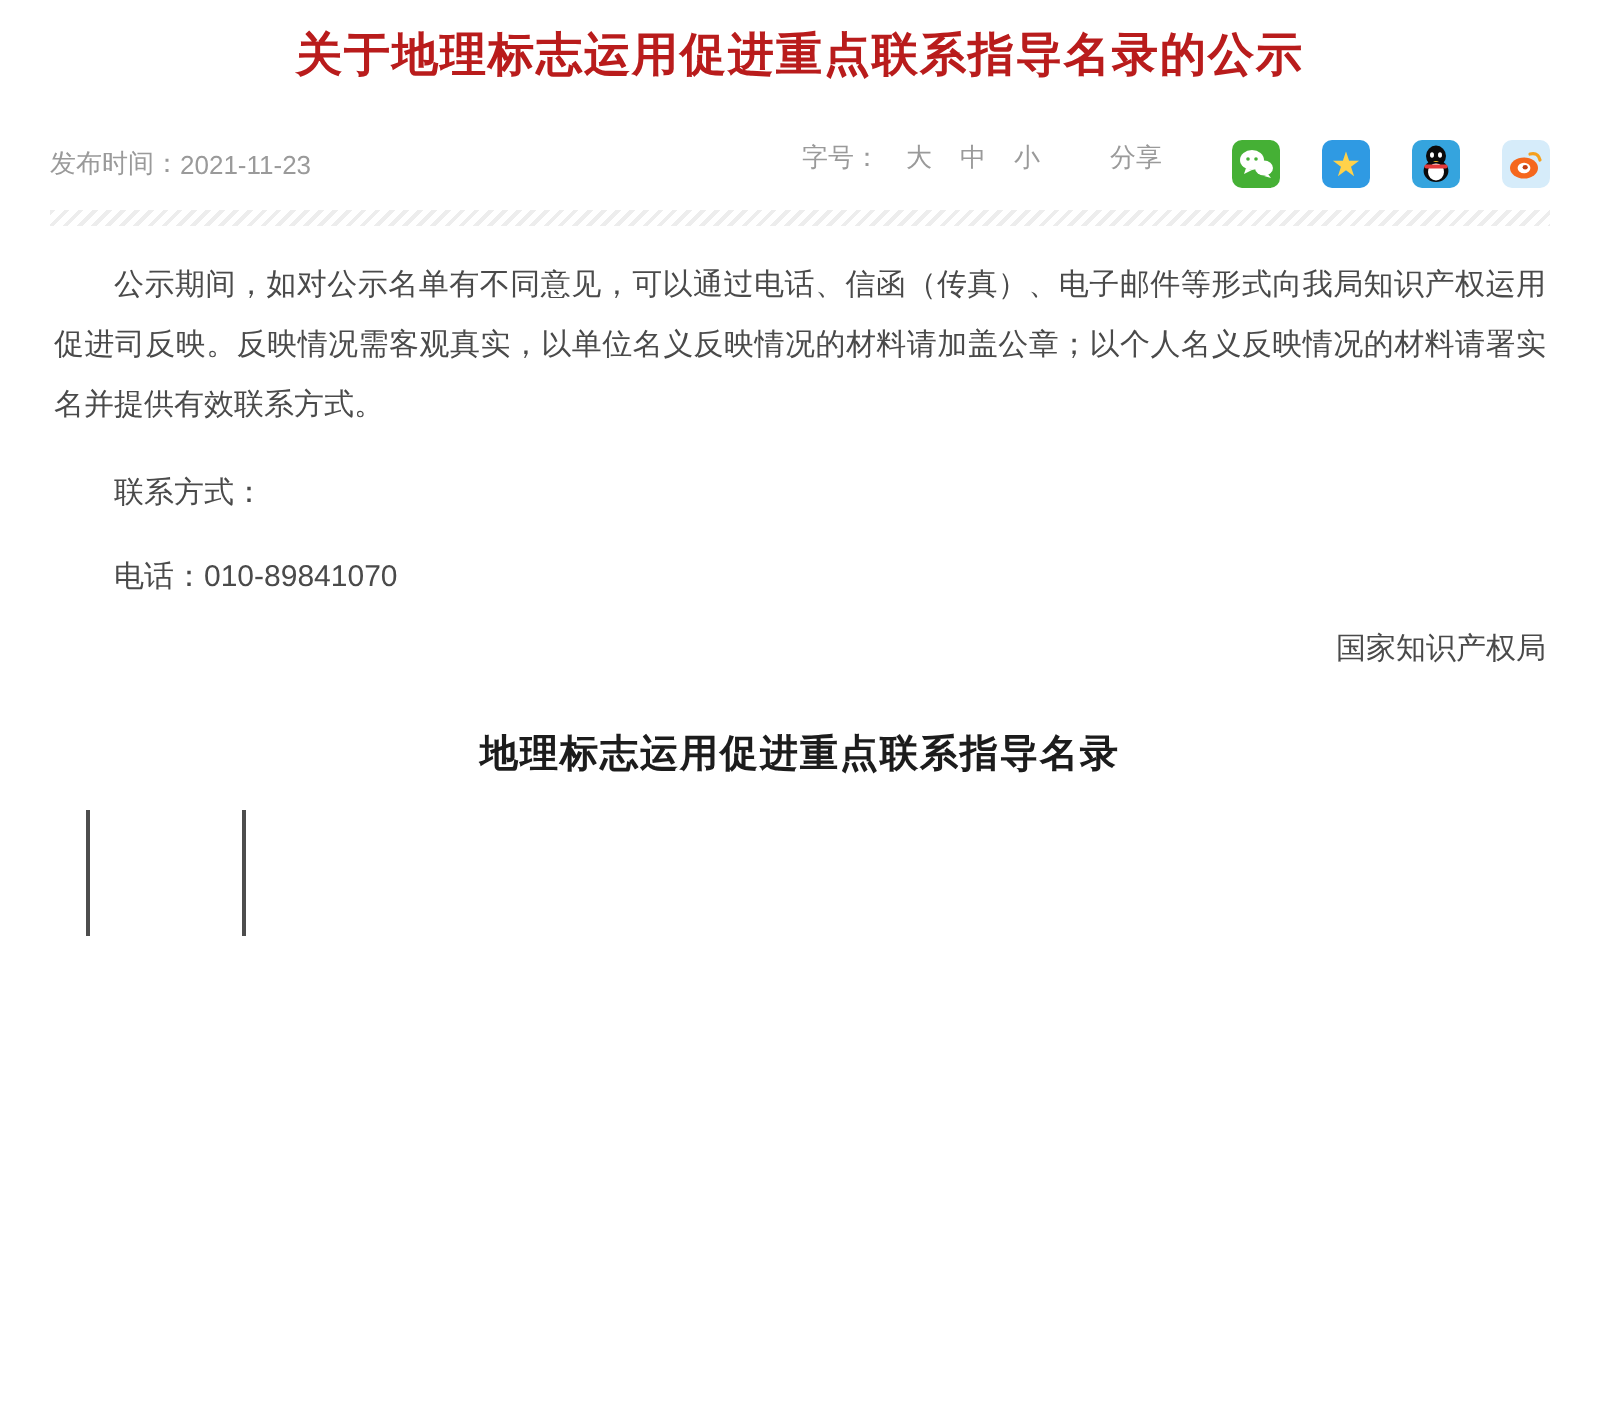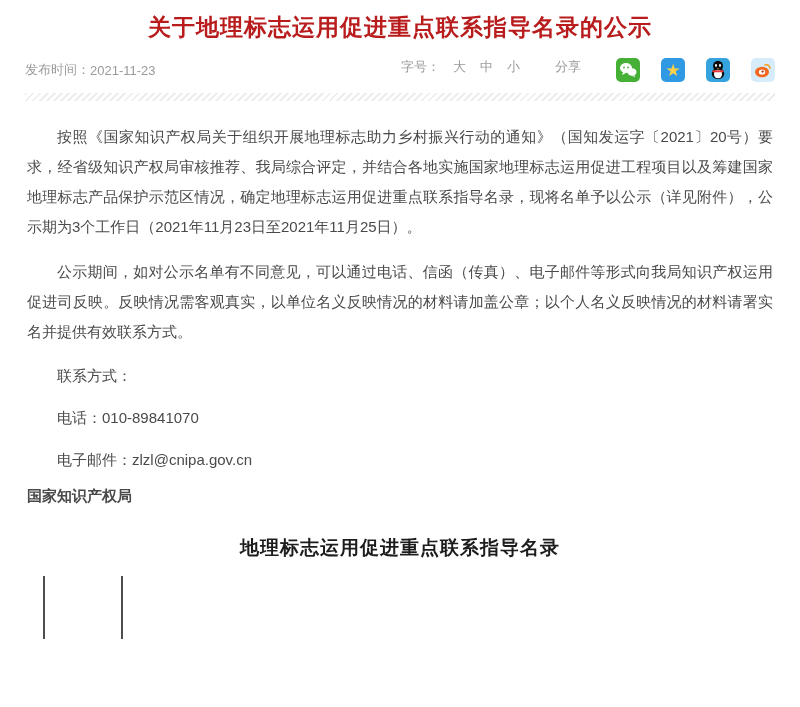--- a/index.html
+++ b/index.html
@@ -7,21 +7,21 @@
     width:800px;height:707px;position:relative;overflow:hidden;
     background:#ffffff;color:#4a4a4a;
     font-family:"Liberation Sans","DejaVu Sans",sans-serif;
   }
   .page-title{
     margin-top:12px;text-align:center;font-size:23px;font-weight:bold;
     color:#b91c1c;letter-spacing:1px;
   }
   .meta-row{
     display:flex;justify-content:space-between;align-items:center;
-    margin:15px 25px 0 25px;font-size:13px;color:#9a9a9a;
+    margin:27px 25px 0 25px;font-size:13px;color:#9a9a9a;
   }
   .meta-left{display:flex;align-items:center;}
   .meta-right{display:flex;align-items:flex-start;}
   .fs-label{margin-right:6px;}
   .fs-opt{margin:0 7px;cursor:pointer;}
   .share-label{margin-left:28px;margin-right:14px;}
   .share-icon{
     width:24px;height:24px;border-radius:5px;margin-left:21px;
     display:inline-flex;align-items:center;justify-content:center;cursor:pointer;
     position:relative;flex:0 0 auto;
@@ -29,21 +29,21 @@
   .divider{
     height:8px;margin:11px 25px 0 25px;
     background:repeating-linear-gradient(135deg,#ededed 0px,#ededed 2px,#ffffff 2px,#ffffff 5px);
   }
   .article{margin:0 27px;font-size:15px;line-height:30px;text-align:justify;}
   .para{margin:0;text-indent:2em;}
   .para.p1{margin-top:21px;}
   .para.p2{margin-top:15px;}
   .contact-line{margin-top:12px;text-indent:2em;line-height:30px;}
   .contact-heading{margin-top:14px;text-indent:2em;line-height:30px;}
-  .sig{ line-height:30px;font-weight:bold;}
+  .sig{ text-align:right; line-height:30px;}
   .sig-org{margin-top:6px;}
   .sig-date{margin-top:11px;}
   .attach-title{
     margin-top:24px;text-align:center;font-size:19px;font-weight:bold;color:#1c1c1c;
     font-family:"Liberation Serif","DejaVu Serif",serif;letter-spacing:1px;
   }
   .table-wrap{position:relative;height:70px;margin-top:8px;}
   .tcell{position:absolute;}
   .tcell .vl,.tcell .vr{position:absolute;top:0;bottom:0;width:2px;background:#4d4d4d;}
   .tcell .vl{left:0;} .tcell .vr{right:0;}
@@ -107,30 +107,26 @@
         <ellipse cx="8.6" cy="9.6" rx="1.3" ry="1.1" fill="#c23c10"></ellipse>
         <path d="M11 3 Q15 2 16 6" stroke="#f5a01d" stroke-width="1.6" fill="none" stroke-linecap="round"></path>
       </svg>
     </span>
   </div>
 </div>
 
 <div class="divider"></div>
 
 <div class="article">
-  <p class="para p1">按照《国家知识产权局关于组织开展地理标志助力乡村振兴行动的通知》（国知发运字〔2021〕20号）要求，经省级知识产权局审核推荐、我局综合评定，并结合各地实施国家地理标志运用促进工程项目以及筹建国家地理标志产品保护示范区情况，确定地理标志运用促进重点联系指导名录，现将名单予以公示（详见附件），公示期为3个工作日（2021年11月23日至2021年11月25日）。</p>
   <p class="para p2">公示期间，如对公示名单有不同意见，可以通过电话、信函（传真）、电子邮件等形式向我局知识产权运用促进司反映。反映情况需客观真实，以单位名义反映情况的材料请加盖公章；以个人名义反映情况的材料请署实名并提供有效联系方式。</p>
 
   <div class="contact-heading">联系方式：</div>
 
   <div class="contact-line">
     <span>电话：</span><span>010-89841070</span>
-  </div>
-  <div class="contact-line">
-    <span>电子邮件：</span><span>zlzl@cnipa.gov.cn</span>
   </div>
 
   <div class="sig sig-org">国家知识产权局</div>
 </div>
 
 <div class="attach-title">地理标志运用促进重点联系指导名录</div>
 
 <div class="table-wrap">
   <div class="tcell cell-no">
     <span class="vl"></span>

